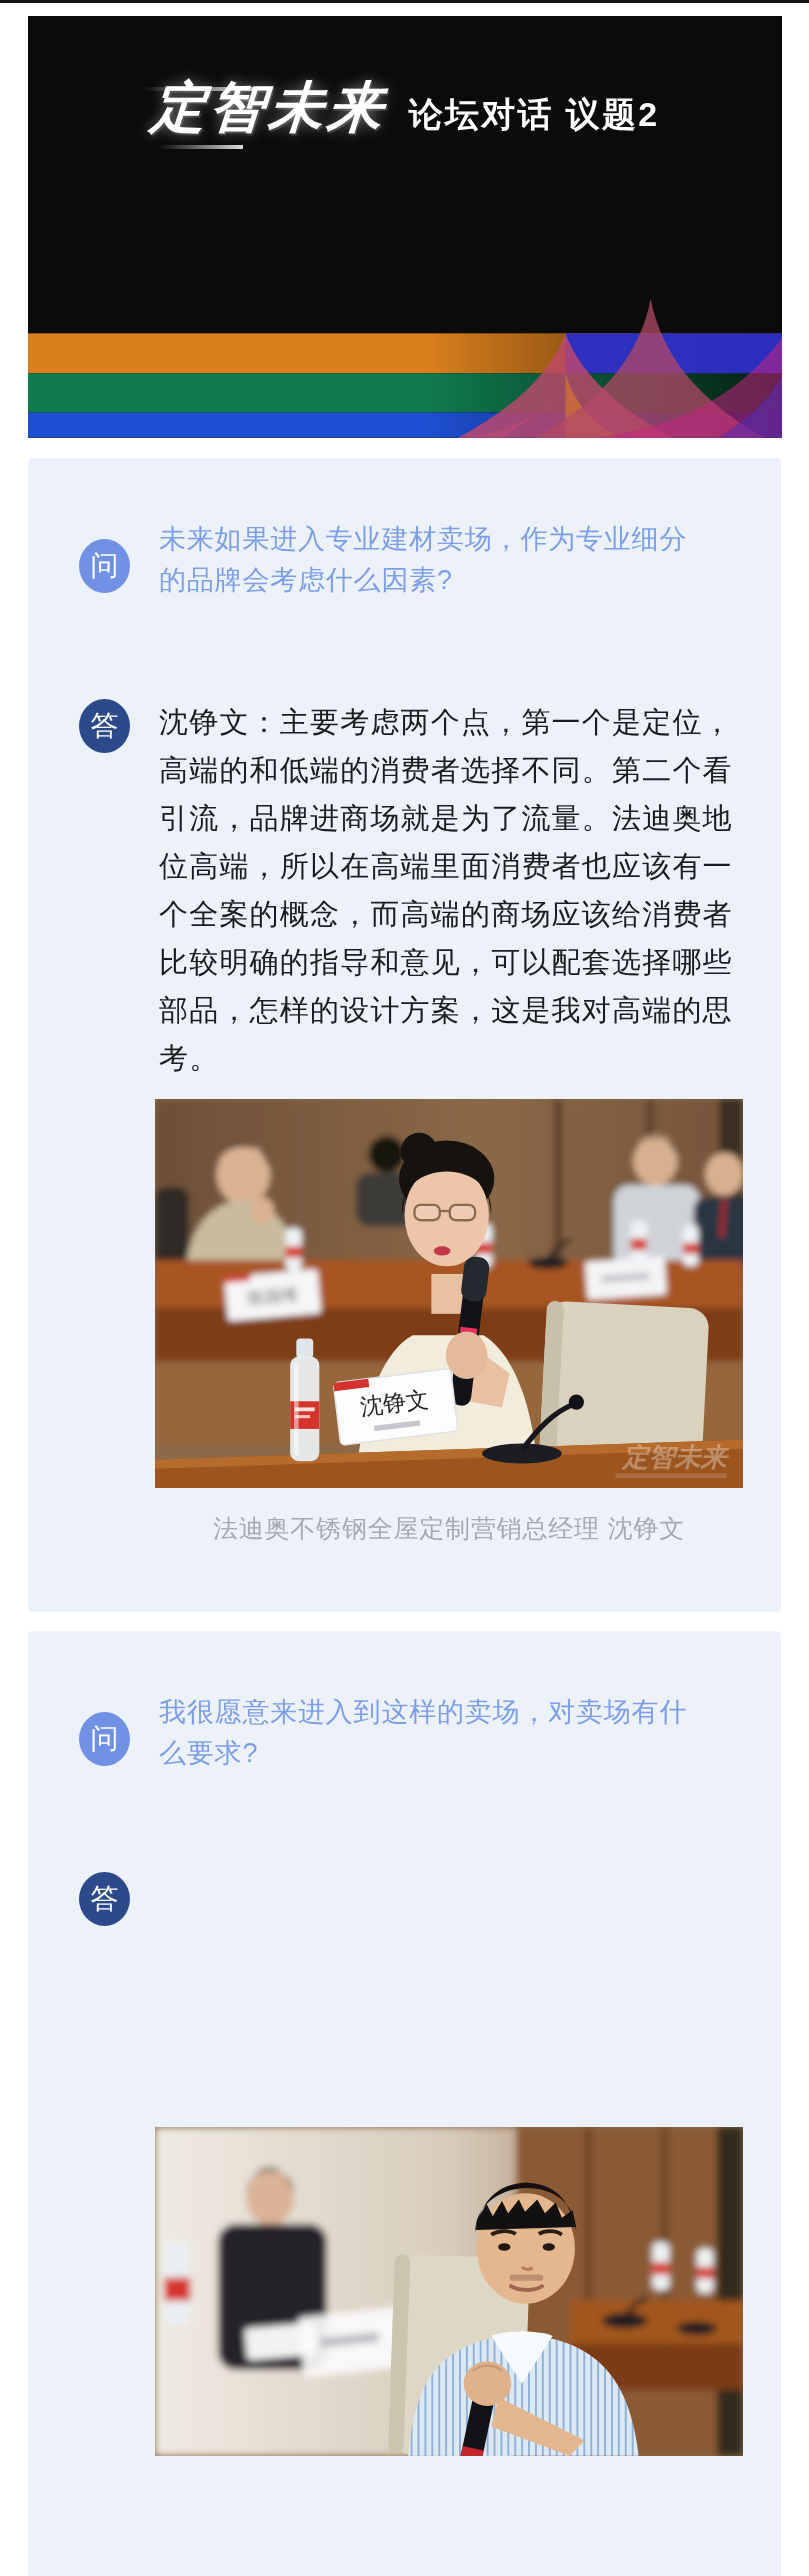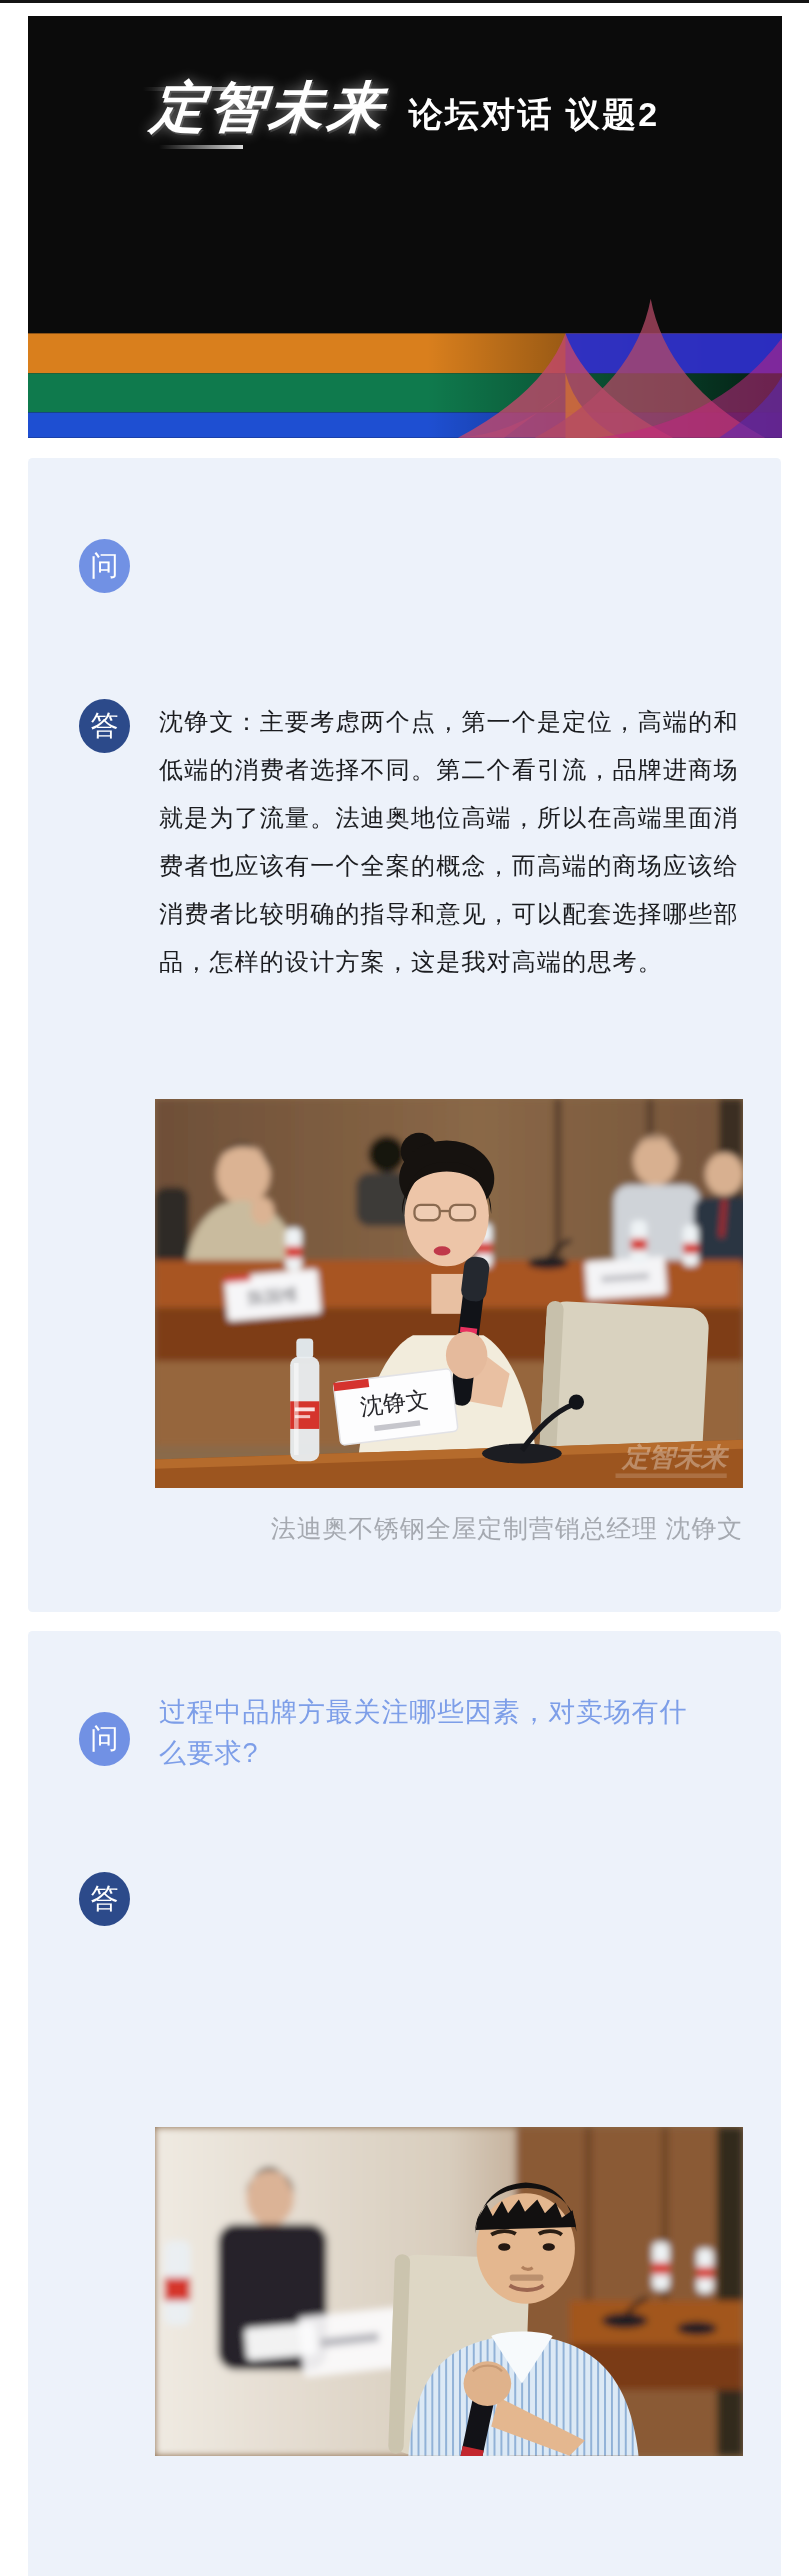--- a/index.html
+++ b/index.html
@@ -28,31 +28,31 @@
   .card.c1{top:458px;height:1154px;}
   .card.c2{top:1631px;height:945px;border-bottom-left-radius:0;border-bottom-right-radius:0;}
 
   .badge{position:absolute;left:51px;width:51px;height:54px;border-radius:50%;
          color:#ffffff;font-size:28px;display:flex;align-items:center;justify-content:center;}
   .badge.q{top:81px;background:#7191e4;}
   .badge.a{top:241px;background:#2c4a8a;}
 
   .question{position:absolute;left:131px;top:61px;width:542px;font-size:27px;line-height:41px;
             color:#7d9ee8;letter-spacing:0.8px;}
-  .answer{position:absolute;left:131px;top:240px;width:590px;font-size:24px;line-height:48px;
+  .answer{position:absolute;left:131px;top:240px;width:590px;font-size:29px;line-height:48px;
           color:#1b1c1f;letter-spacing:1.2px;}
 
   .photo{position:absolute;left:127px;width:588px;overflow:hidden;background:#8a6a4a;}
   .photo.p1{top:641px;height:389px;}
   .photo.p2{top:496px;height:329px;}
   .photo svg{display:block;}
 
   .caption{position:absolute;left:127px;width:588px;text-align:center;font-size:25px;
            color:#a5a9b0;letter-spacing:0.8px;}
-  .caption.cap1{top:1054px;text-align:right;}
+  .caption.cap1{top:1054px;}
   .caption.cap2{top:845px;}
 </style>
 </head>
 <body>
 
 <div class="page">
 
   <div class="topbar"></div>
 
   <div class="banner">
@@ -78,20 +78,21 @@
       <path d="M560,230 Q672,170 700,94 Q728,170 840,230 Z" fill="#c2496b" opacity="0.8"></path>
       <path d="M700,146 Q715,200 770,230 L700,230 Z" fill="#e07a28" opacity="0.6"></path>
       <path d="M660,230 Q790,160 811,49 Q832,160 960,230 Z" fill="#b34a66" opacity="0.75"></path>
       <path d="M740,230 Q900,210 982,100 L982,230 Z" fill="#c2257f" opacity="0.55"></path>
       <path d="M900,230 Q960,190 982,150 L982,230 Z" fill="#5a2bb0" opacity="0.6"></path>
     </svg>
   </div>
 
   <div class="card c1">
     <div class="badge q">问</div>
+    <div class="question">未来如果进入专业建材卖场，作为专业细分的品牌会考虑什么因素?</div>
 
     <div class="badge a">答</div>
     <div class="answer">沈铮文：主要考虑两个点，第一个是定位，高端的和低端的消费者选择不同。第二个看引流，品牌进商场就是为了流量。法迪奥地位高端，所以在高端里面消费者也应该有一个全案的概念，而高端的商场应该给消费者比较明确的指导和意见，可以配套选择哪些部品，怎样的设计方案，这是我对高端的思考。</div>
 
     <div class="photo p1">
       <svg width="588" height="389" viewBox="0 0 766 507">
         <defs>
           <filter id="blur1" x="-10%" y="-10%" width="120%" height="120%">
               <feGaussianBlur stdDeviation="4"></feGaussianBlur>
             </filter>
@@ -211,21 +212,21 @@
           <text x="745" y="478" text-anchor="end" font-size="34" font-weight="bold" font-style="italic" fill="#ffffff" opacity="0.32" font-family="Liberation Sans, sans-serif">定智未来</text>
           <rect x="600" y="488" width="145" height="6" fill="#ffffff" opacity="0.16"></rect>
         </g>
       </svg>
     </div>
     <div class="caption cap1">法迪奥不锈钢全屋定制营销总经理 沈铮文</div>
   </div>
 
   <div class="card c2">
     <div class="badge q">问</div>
-    <div class="question">过程中品牌方最关注哪些因素，对卖场有什么要求?</div>
+    <div class="question">我很愿意来进入到这样的卖场，对卖场有什么要求?</div>
 
     <div class="badge a">答</div>
 
     <div class="photo p2">
       <svg width="588" height="329" viewBox="0 0 766 428">
         <defs>
           <filter id="blur2" x="-10%" y="-10%" width="120%" height="120%">
               <feGaussianBlur stdDeviation="5"></feGaussianBlur>
             </filter>
           <pattern id="stripes2" width="9" height="10" patternUnits="userSpaceOnUse">

